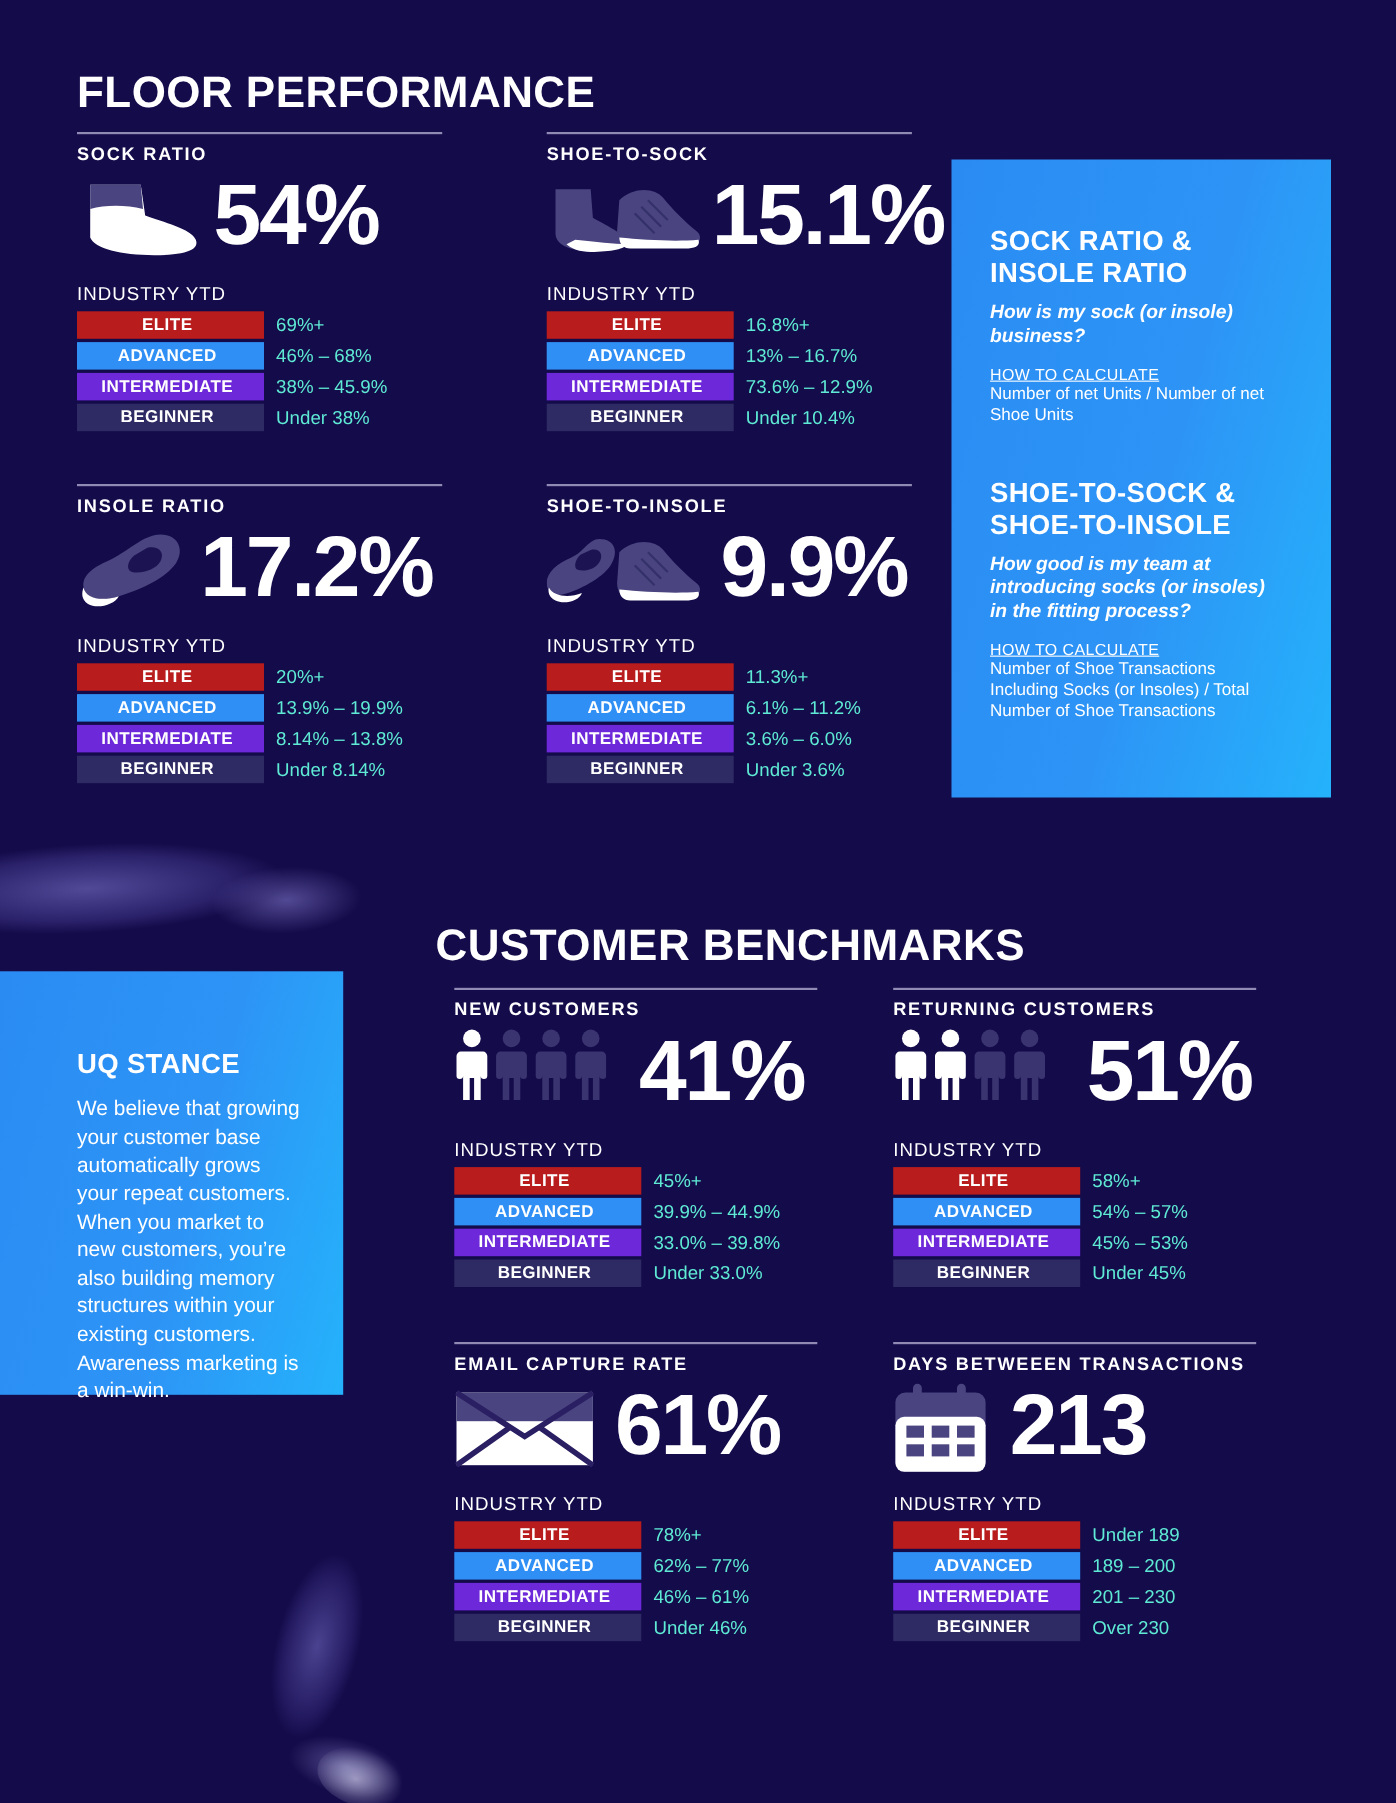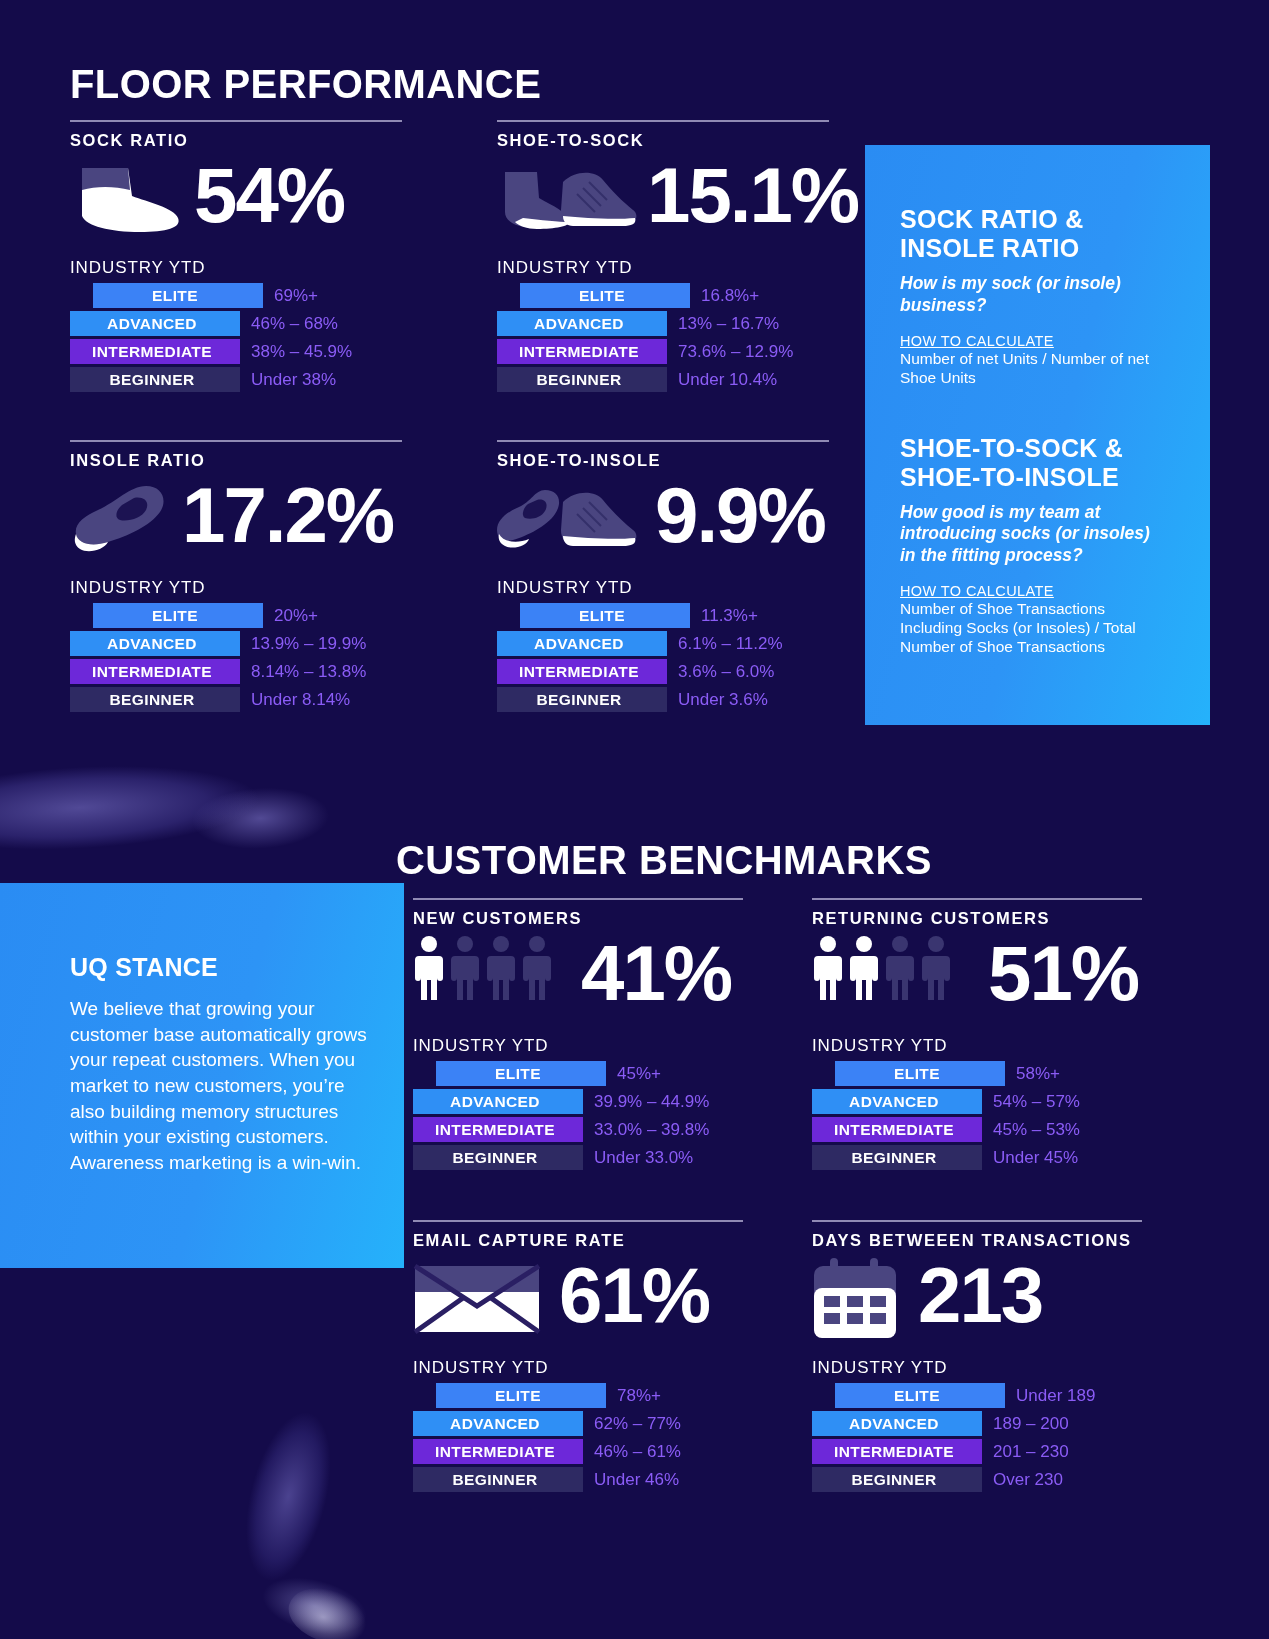--- a/index.html
+++ b/index.html
@@ -72,26 +72,26 @@
   .tiers { display: flex; flex-direction: column; gap: 3px; }
   .tier-row { display: flex; align-items: center; }
   .tier-pill {
     height: 25px; line-height: 25px;
     text-align: center;
     font-size: 15.5px; font-weight: bold;
     letter-spacing: .4px;
     color: #ffffff;
     padding-right: 6px;
   }
-  .tier-elite        { background: #3b82f6; margin-left: 23px; }
+  .tier-elite        { background: #b91c1c; }
   .tier-advanced     { background: #2f8ff5; }
   .tier-intermediate { background: #6d28d9; }
   .tier-beginner     { background: #2e2a63; }
   .tier-range {
-    color: #8b5cf6; font-size: 17px; margin-left: 11px; white-space: nowrap;
+    color: #5eead4; font-size: 17px; margin-left: 11px; white-space: nowrap;
   }
 
   
   .bluepanel {
     position: absolute;
     background: linear-gradient(105deg, #2a8cf3 0%, #2d94f6 55%, #25b2fb 100%);
     color: #ffffff;
   }
   .bp-block { margin-bottom: 34px; }
   .bp-title {
@@ -276,21 +276,21 @@
       <div class="bp-how">Number of net Units / Number of net Shoe Units</div>
     </div>
     <div class="bp-block" style="margin-top:46px;">
       <div class="bp-title">SHOE-TO-SOCK &amp; SHOE-TO-INSOLE</div>
       <div class="bp-q">How good is my team at introducing socks (or insoles) in the fitting process?</div>
       <span class="bp-howlabel">HOW TO CALCULATE</span>
       <div class="bp-how">Number of Shoe Transactions Including Socks (or Insoles) / Total Number of Shoe Transactions</div>
     </div>
   </div>
 
-  <div class="bluepanel" style="left:0px; top:883px; width:404px; height:385px; padding:70px 35px 0 70px;">
+  <div class="bluepanel" style="left:0px; top:883px; width:312px; height:385px; padding:70px 35px 0 70px;">
     <div class="stance-title">UQ STANCE</div>
     <div class="stance-body">We believe that growing your customer base automatically grows your repeat customers. When you market to new customers, you’re also building memory structures within your existing customers. Awareness marketing is a win-win.</div>
   </div>
 
   <div class="section-title" style="left:396px; top:838px;">CUSTOMER BENCHMARKS</div>
 
   <div class="metric" style="left:413px; top:898px; width:330px;">
     <div class="rule"></div>
     <div class="label">NEW CUSTOMERS</div>
     <div class="hero">

